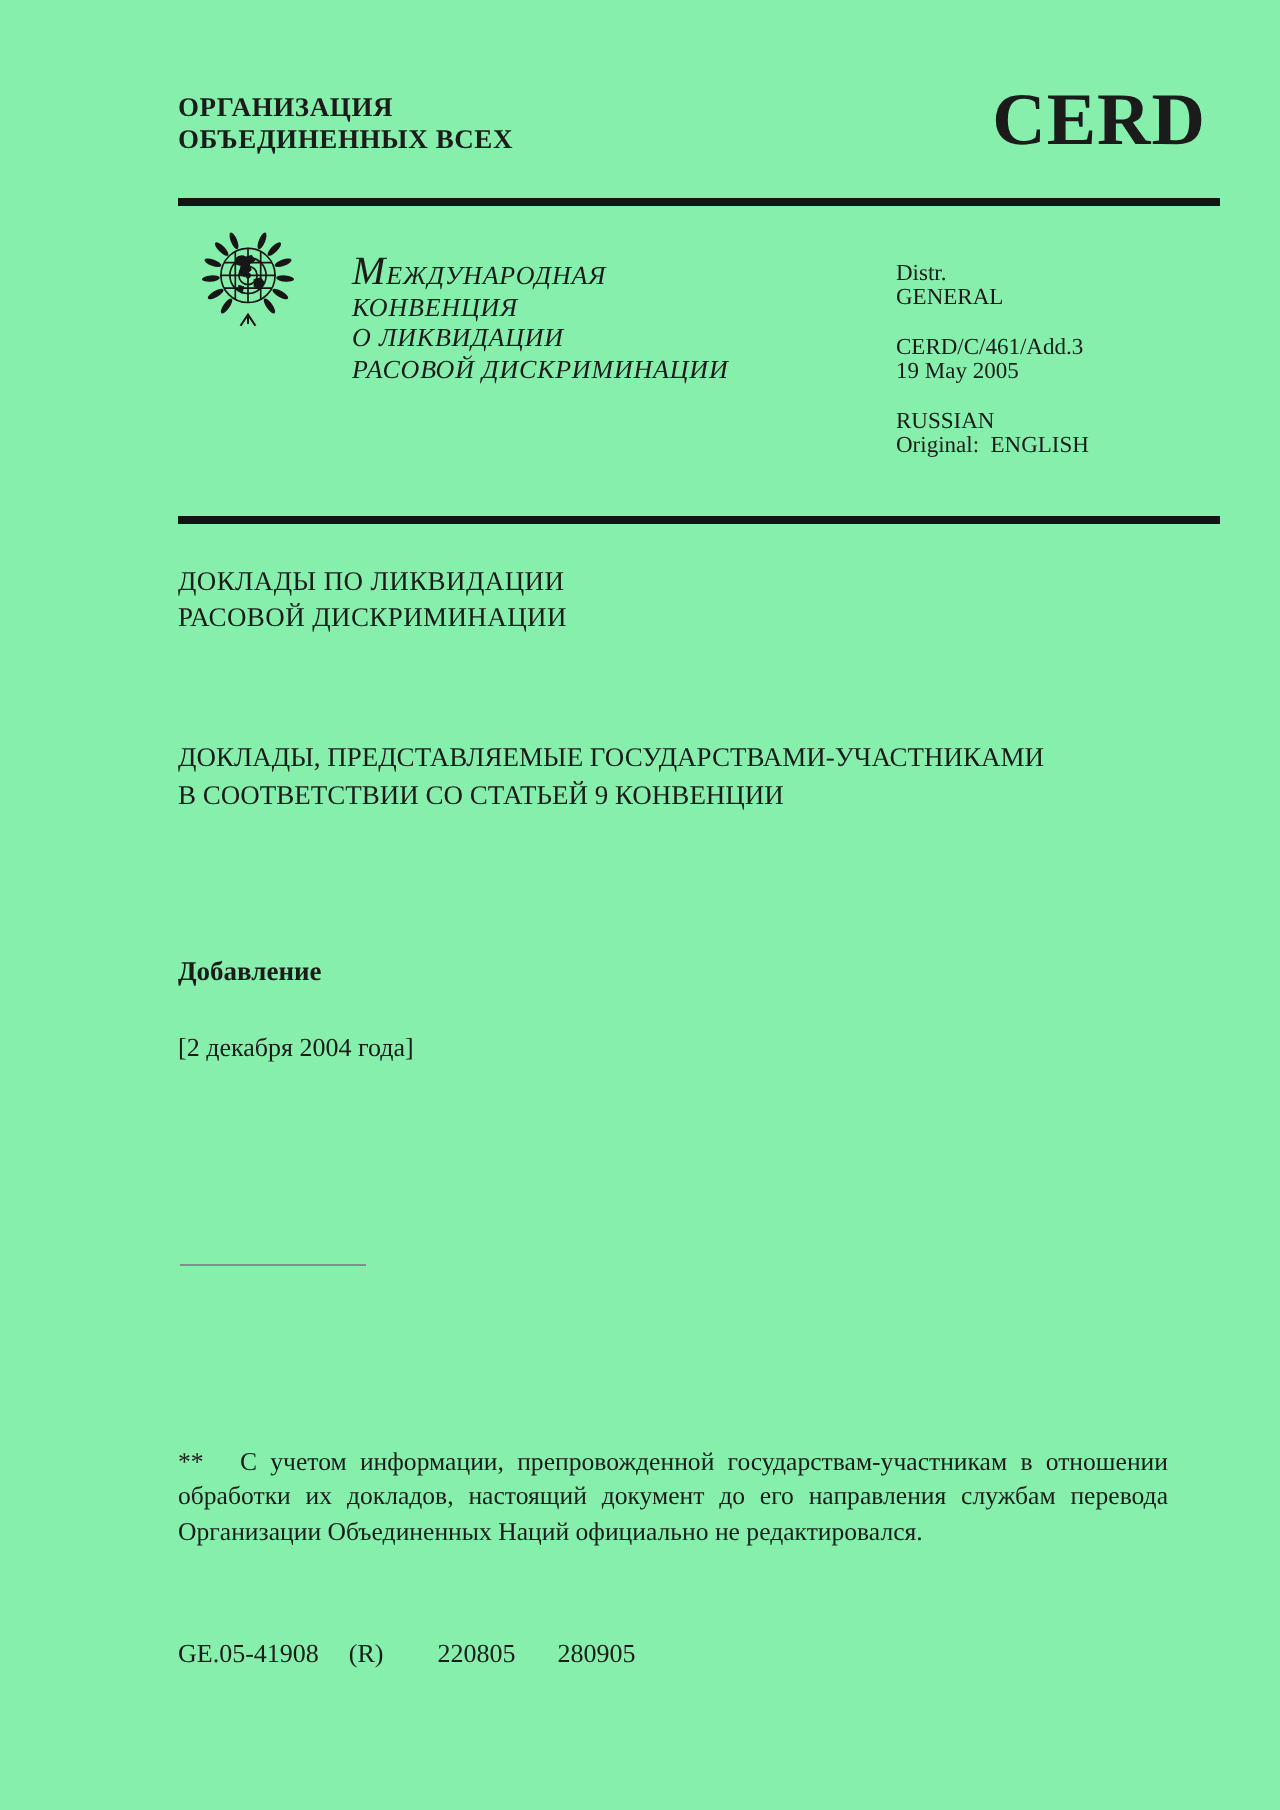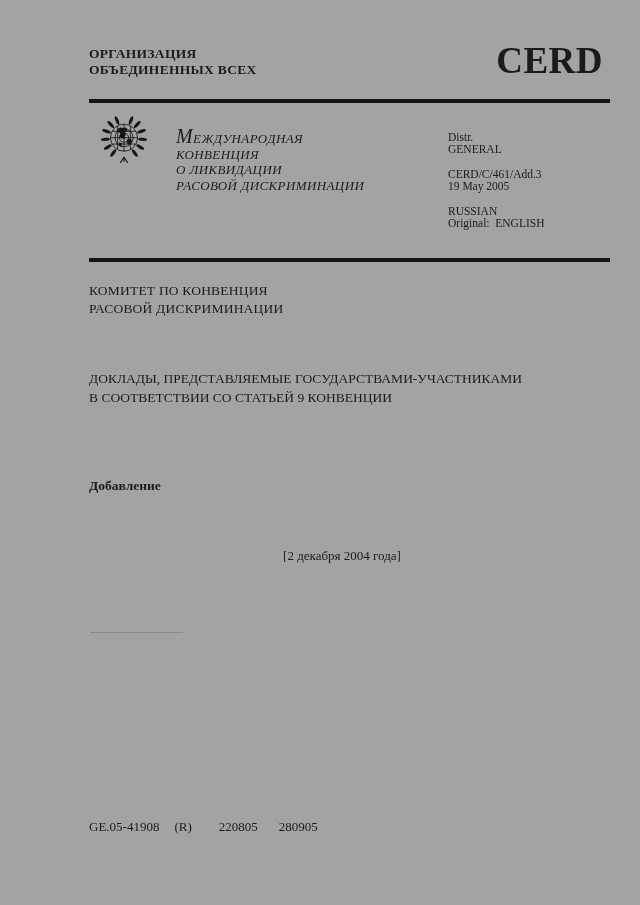--- a/index.html
+++ b/index.html
@@ -5,21 +5,21 @@
   html,body{margin:0;padding:0;}
   body{
     background:#e8e8e8;
     font-family:"Liberation Serif","DejaVu Serif",serif;
     -webkit-font-smoothing:antialiased;
   }
   .page{
     position:relative;
     width:640px;height:905px;
     margin:0 auto;
-    background:#a3a3a3;
+    background:#86efac;
     color:#1b1b1b;
     overflow:hidden;
   }
   
   .org-block{
     position:absolute;left:89px;top:46px;
     font-size:13.5px;font-weight:bold;line-height:16px;
     letter-spacing:.3px;
   }
   .cerd{
@@ -48,22 +48,22 @@
   .committee{
     position:absolute;left:89px;top:282px;
     font-size:13.5px;line-height:18px;letter-spacing:.2px;
   }
   .center-col{position:absolute;left:89px;width:488px;}
   .main-title{top:369px;font-size:13.5px;line-height:19px;}
   .subtitle{top:426px;font-size:13px;line-height:18.5px;}
   .addendum{top:478px;font-size:13.5px;font-weight:bold;}
   .country{top:513px;font-size:13.5px;}
   .date-line{
-    position:absolute;left:89px;top:548px;width:506px;
-    text-align:center;font-size:13px;
+    position:absolute;left:89px;top:516px;width:506px;
+    text-align:left;font-size:13px;
   }
   
   .fn-sep{position:absolute;left:90px;top:632px;width:93px;height:1px;background:#8a8a8a;}
   .footnote{
     position:absolute;left:89px;width:495px;
     font-size:12.8px;line-height:17.6px;
     text-align:justify;
   }
   .fn1{top:652px;}
   .fn2{top:710px;}
@@ -142,36 +142,37 @@
     </div>
     <div class="distr-group">
       <div>RUSSIAN</div>
       <div class="pre">Original:  ENGLISH</div>
     </div>
   </div>
 
   <div class="rule rule-mid"></div>
 
   <div class="committee">
-    <div>КОМИТЕТ ПО КОНВЕНЦИЯ</div>
+    <div>ДОКЛАДЫ ПО ЛИКВИДАЦИИ</div>
     <div>РАСОВОЙ ДИСКРИМИНАЦИИ</div>
   </div>
 
   <div class="center-col main-title">
     <div>ДОКЛАДЫ, ПРЕДСТАВЛЯЕМЫЕ ГОСУДАРСТВАМИ-УЧАСТНИКАМИ</div>
     <div>В СООТВЕТСТВИИ СО СТАТЬЕЙ 9 КОНВЕНЦИИ</div>
   </div>
 
 
   <div class="center-col addendum">Добавление</div>
 
 
   <div class="date-line">[2 декабря 2004 года]</div>
 
   <div class="fn-sep"></div>
 
 
+  <p class="footnote fn2"><span class="fn-marker">**</span><span>С учетом информации, препровожденной государствам-участникам в отношении обработки их докладов, настоящий документ до его направления службам перевода Организации Объединенных Наций официально не редактировался.</span></p>
 
   <div class="footer">
     <span>GE.05-41908</span><span class="f-lang">(R)</span><span class="f-d1">220805</span><span class="f-d2">280905</span>
   </div>
 
 </div>
 
 </body></html>

